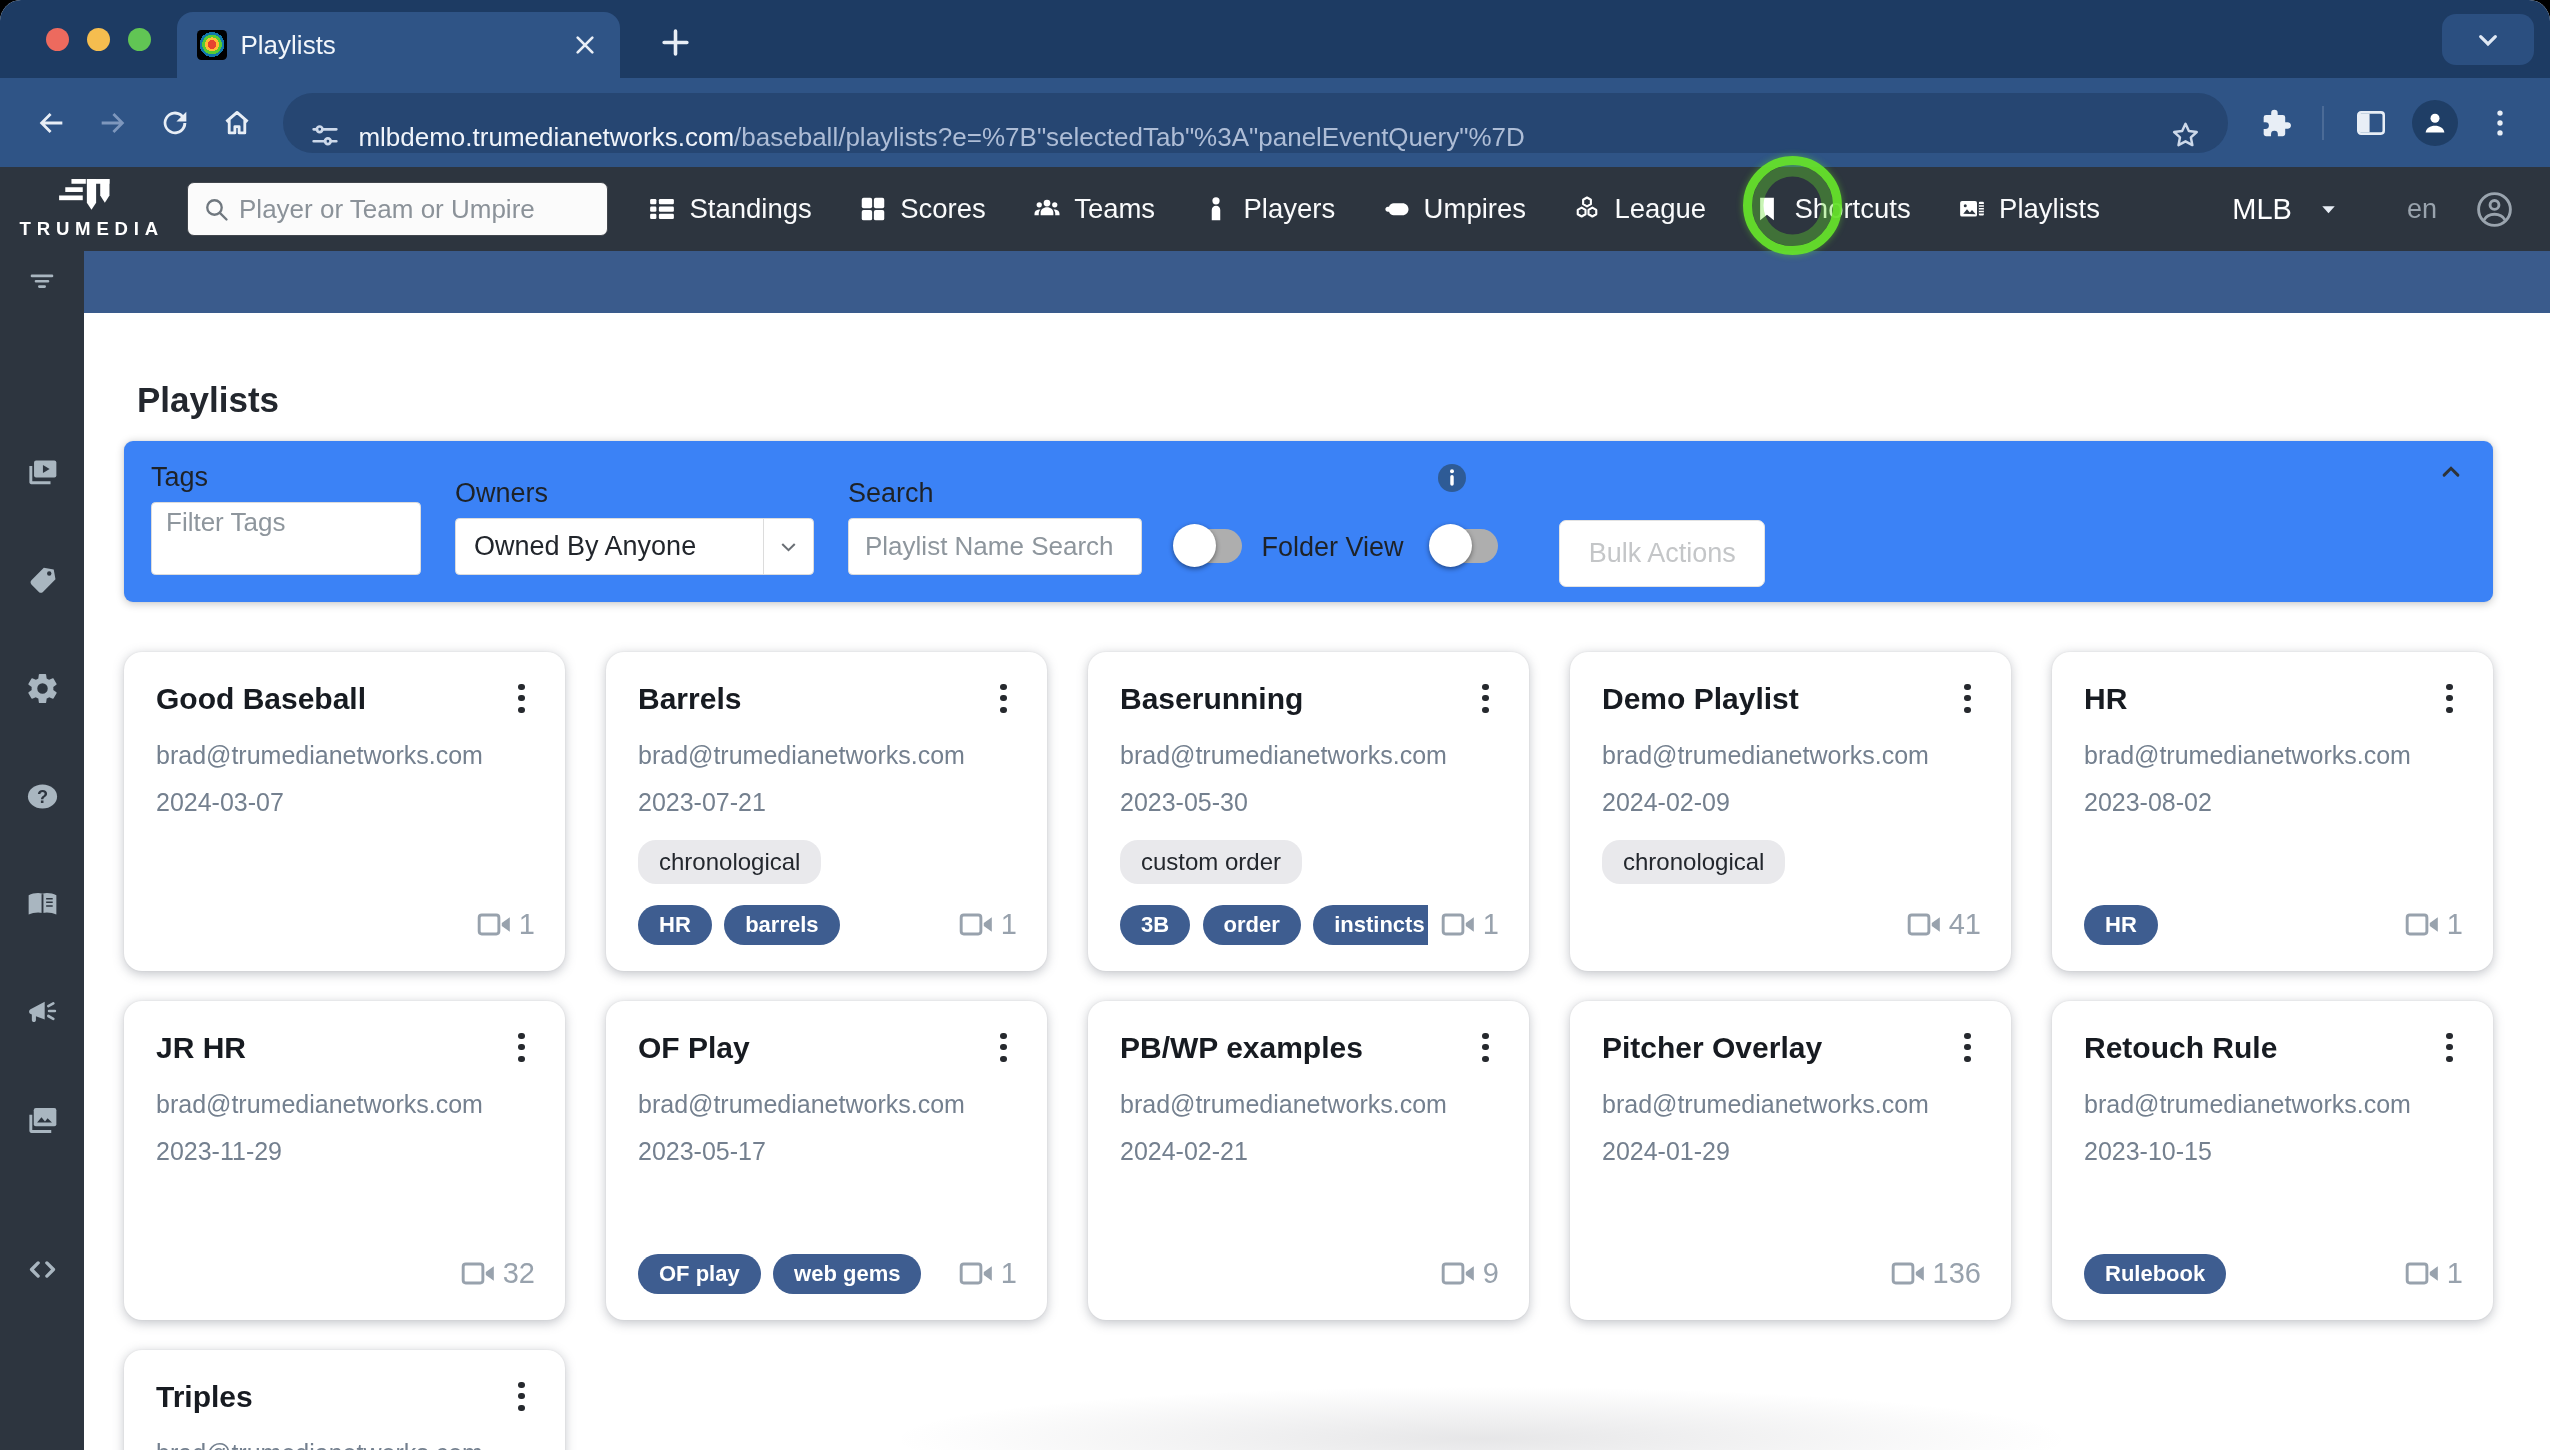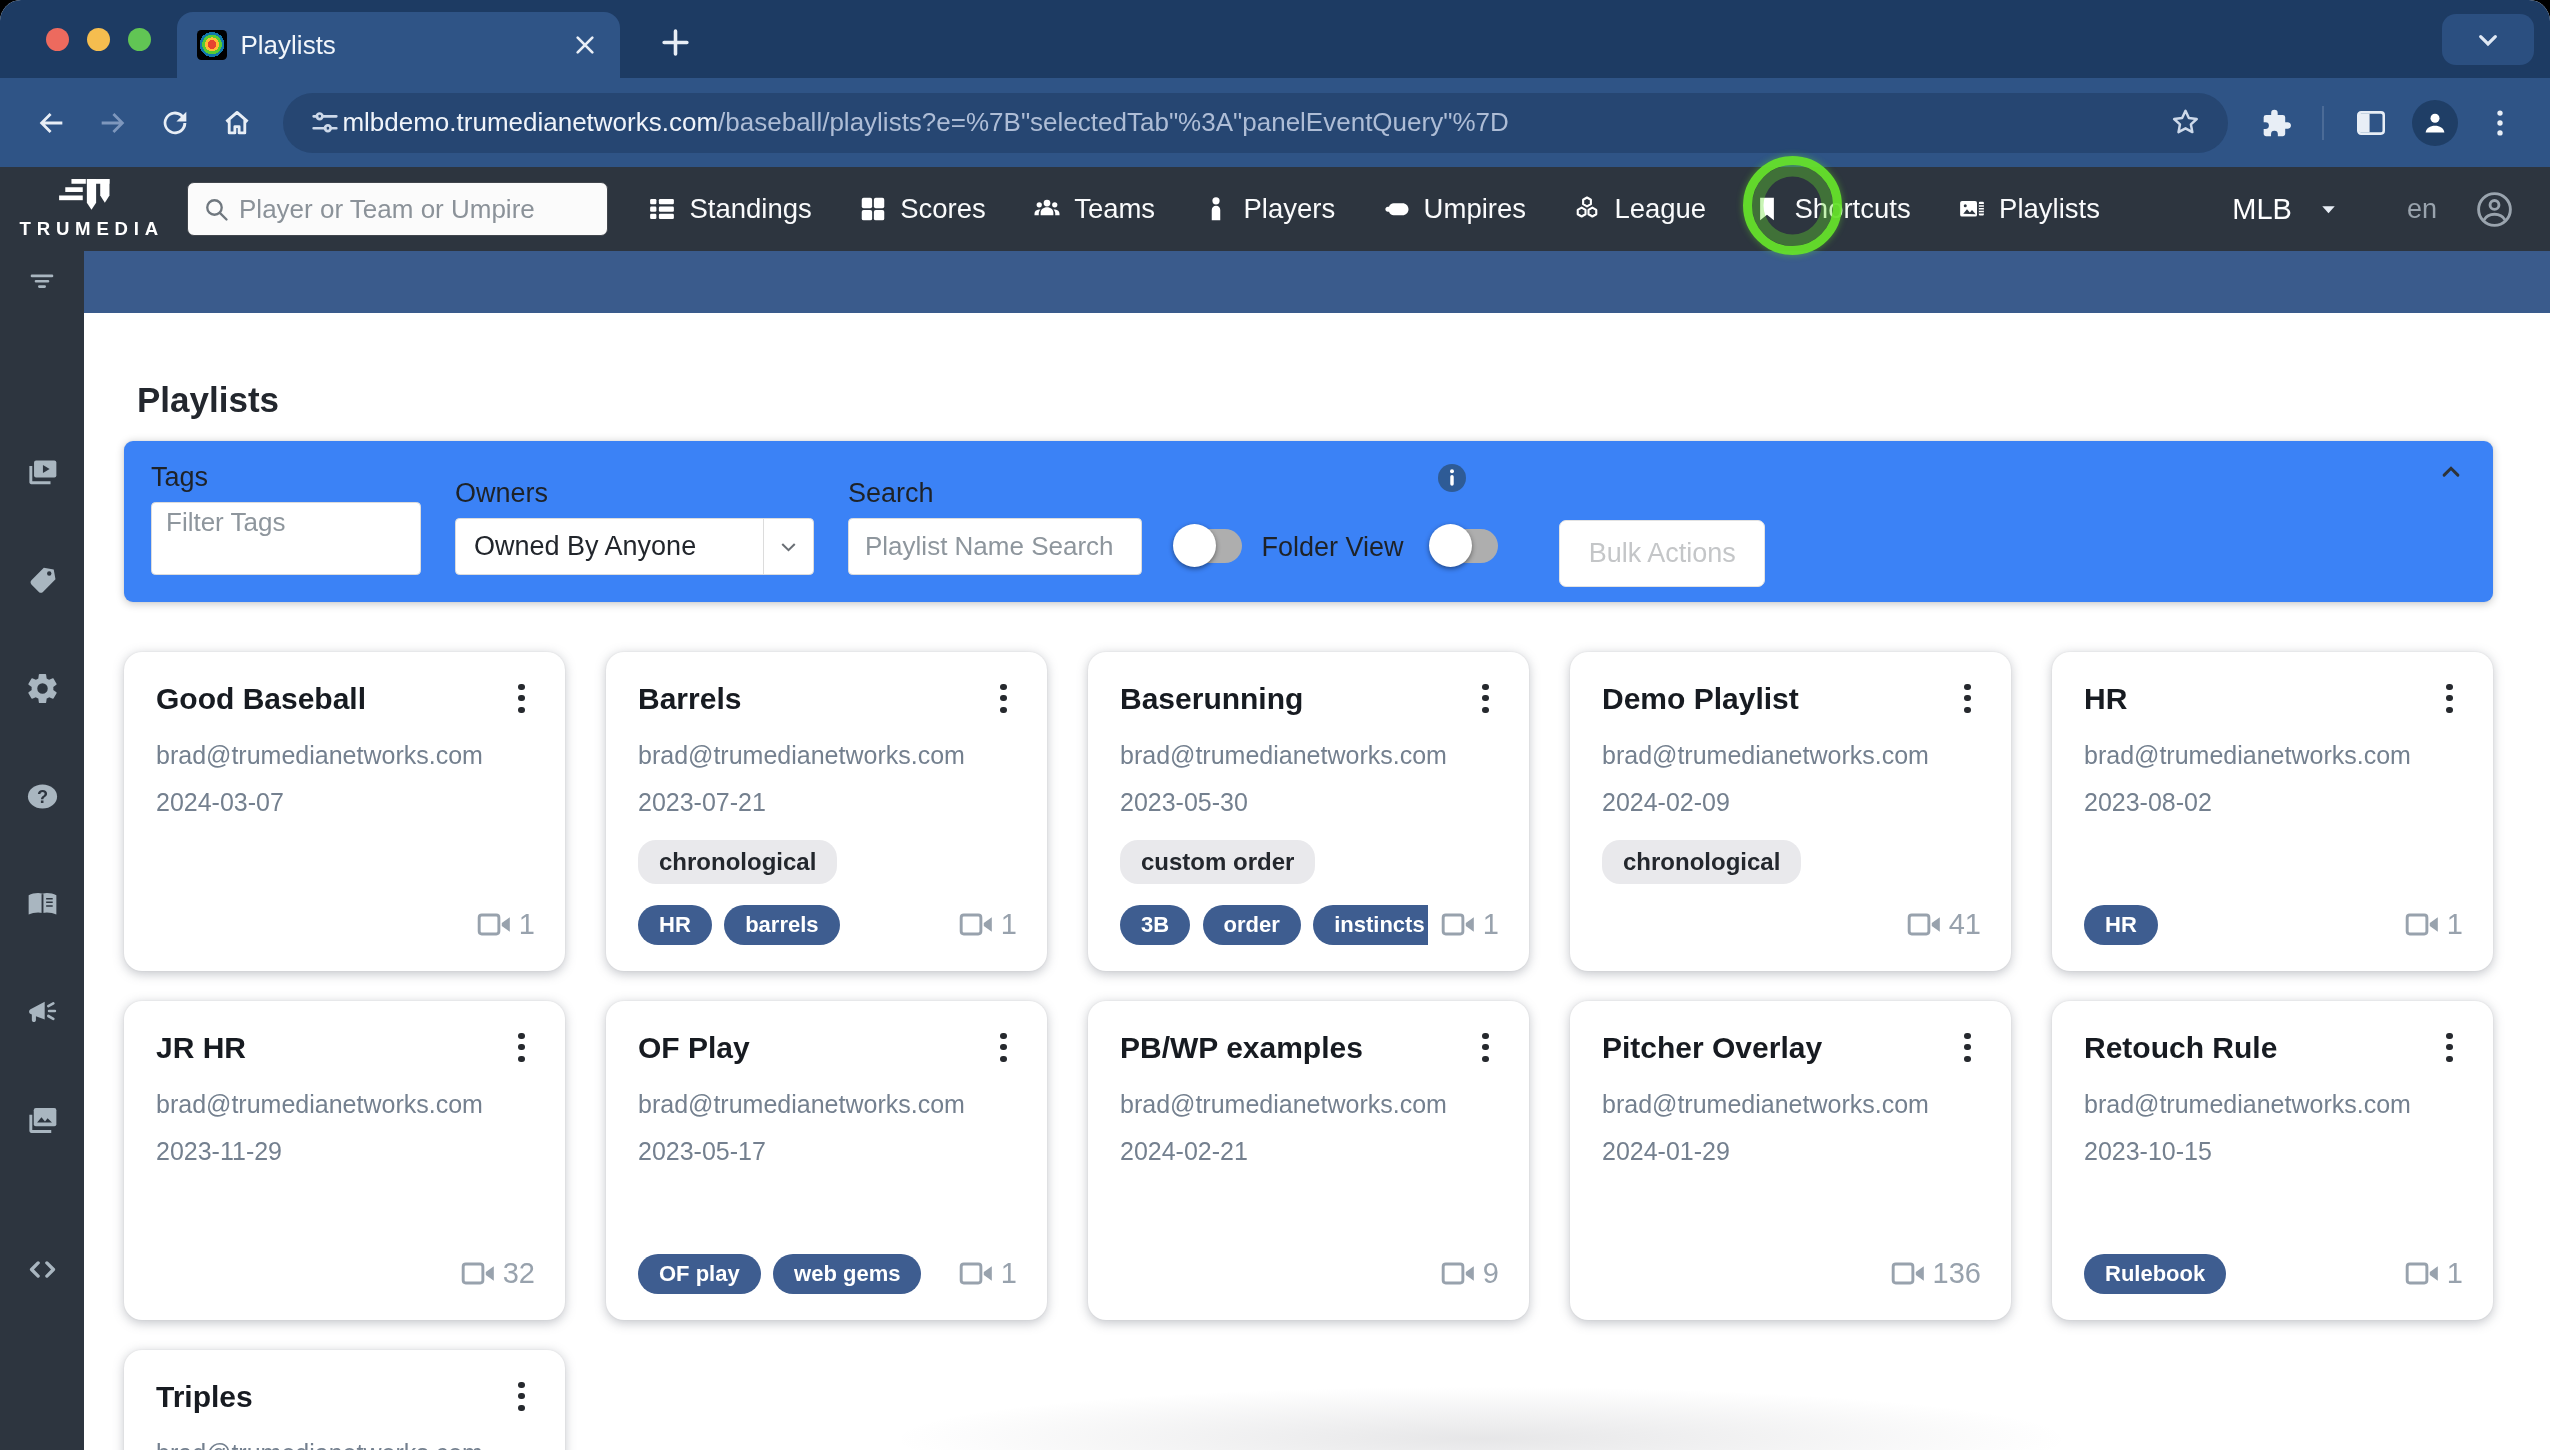--- a/index.html
+++ b/index.html
@@ -20,22 +20,22 @@
   .tab-title { color:#f2f6fb; font-size:26px; flex:1; white-space:nowrap; overflow:hidden; }
   .tab-close { width:32px; height:32px; color:#e8eef6; flex:0 0 auto; }
   .newtab { position:absolute; left:656px; top:23px; width:39px; height:39px; color:#e8eef6; }
   .tab-chevron-btn { position:absolute; right:16px; top:14px; width:92px; height:51px; border-radius:14px;
     background:#2b4f80; display:flex; align-items:center; justify-content:center; color:#dfe8f4; }
   .tab-chevron-btn .ic{ width:32px; height:32px; }
 
   .toolbar { height:89px; background:#2f5486; display:flex; align-items:center; padding:0 23px; gap:7px; flex:0 0 auto; }
   .tb-ic { width:41px; height:41px; padding:3.5px; color:#e8eef6; flex:0 0 auto; margin:0 7px; }
   .tb-ic.muted { color:#7e97bd; }
-  .urlbar { flex:1; height:60px; background:#264672; border-radius:30px; display:flex; align-items:center;
-    padding:0 25px; margin:0 12.4px; min-width:0; }
+  .urlbar { flex:1; height:60px; background:#264672; border-radius:30px; display:flex; align-items:flex-end;
+    padding:0 25px; margin:0 12.4px; gap:16px; min-width:0; }
   .tune { width:34px; height:34px; color:#cdd9ea; flex:0 0 auto; }
   .url-text { font-size:26px; white-space:nowrap; overflow:hidden; flex:1; }
   .url-domain { color:#f0f4fa; } .url-path { color:#aebdd6; }
   .star { width:35px; height:35px; color:#cdd9ea; flex:0 0 auto; }
   .tb-divider { width:1.8px; height:34px; background:#4b6b97; margin:0 12.4px; }
   .avatar-btn { width:46px; height:46px; border-radius:50%; background:#1f3e66; color:#fff;
     display:flex; align-items:center; justify-content:center; margin:0 7px; }
   .avatar-btn .ic { width:30px; height:30px; }
 
   
@@ -99,21 +99,21 @@
     column-gap:41px; row-gap:30px; grid-auto-rows:319px; }
   .card { background:#fff; border-radius:18px; box-shadow:0 2.7px 10.6px rgba(96,103,116,.38), 0 0 1.8px rgba(0,0,0,.08);
     padding:30px 30px 25px 32px; display:flex; flex-direction:column; min-width:0; }
   .card-head { display:flex; align-items:flex-start; }
   .card-title { font-size:30px; font-weight:700; color:#171b21; flex:1; white-space:nowrap; overflow:hidden; }
   .kebab { width:27px; padding-top:1.8px; cursor:pointer; flex:0 0 auto; }
   .kebab i { width:6.2px; height:6.2px; border-radius:50%; background:#26292e; display:block; margin:0 auto 5.3px; }
   .card-owner { margin-top:23px; font-size:25px; color:#74808f; white-space:nowrap; overflow:hidden; }
   .card-date { margin-top:18px; font-size:25px; color:#74808f; }
   .card-order { margin-top:23px; }
-  .order-pill { display:inline-block; background:#e9e9ec; color:#23272d; font-size:24px; font-weight:700;
+  .order-pill { display:inline-block; background:#e9e9ec; color:#23272d; font-size:24px; font-weight:400;
     padding:8px 21px; border-radius:18px; }
   .card-foot { margin-top:auto; display:flex; align-items:center; gap:12.4px; min-height:43px; }
   .tag-pills { display:flex; gap:12.4px; flex-wrap:nowrap; overflow:hidden; }
   .tag-pill { background:#3e5d90; color:#fff; font-size:22px; font-weight:600; padding:7px 21px; border-radius:886px; white-space:nowrap; }
   .count { margin-left:auto; display:flex; align-items:center; gap:7px; color:#98a2ad; font-size:29px; flex:0 0 auto; }
   .cam { width:35px; height:27px; color:#98a2ad; }
 
   
   .annot-circle { position:absolute; left:1743px; top:156px; width:99px; height:99px; border-radius:50%;
     border:9.8px solid rgba(101,225,42,.95); box-shadow:inset 0 0 0 11.5px rgba(101,225,42,.35), 0 0 7px rgba(101,225,42,.45);

